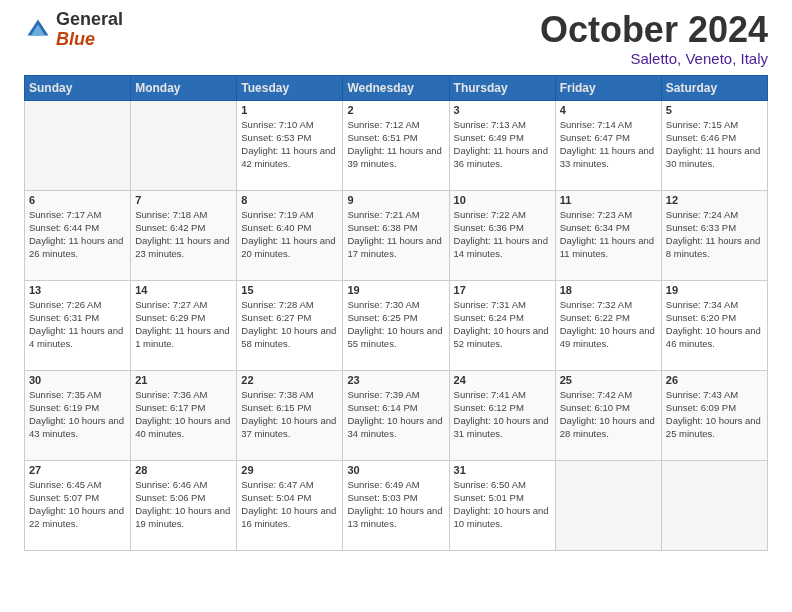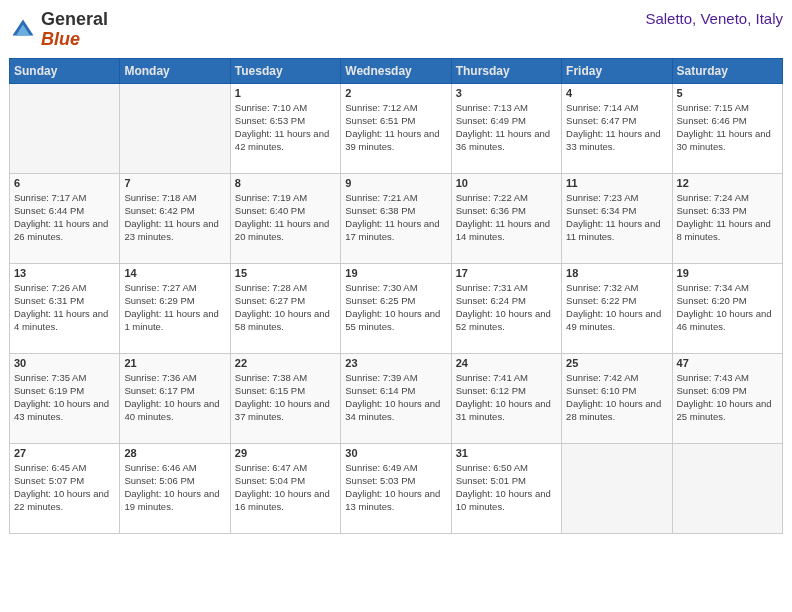--- a/index.html
+++ b/index.html
@@ -4,21 +4,21 @@
   <style>
     * { box-sizing: border-box; margin: 0; padding: 0; }
     body {
       font-family: Arial, sans-serif;
       background: #fff;
       width: 792px;
       min-height: 612px;
     }
     .page {
       width: 792px;
-      padding: 10px 9px;
+      padding: 10px 24px;
     }
     .header {
       display: flex;
       justify-content: space-between;
       align-items: flex-start;
       margin-bottom: 8px;
     }
     .logo {
       display: flex;
       align-items: center;
@@ -110,20 +110,21 @@
       <svg class="logo-icon" viewBox="0 0 40 40">
         <polygon points="20,5 35,28 5,28" fill="#2a6db5"></polygon>
         <polygon points="20,12 30,28 10,28" fill="#6aaee0"></polygon>
       </svg>
       <div class="logo-text">
         <span class="logo-general">General</span>
         <span class="logo-blue">Blue</span>
       </div>
     </div>
     <div class="title-block">
+      <div class="title-month">October 2024</div>
       <div class="title-location">Saletto, Veneto, Italy</div>
     </div>
   </div>
 
   <table class="calendar">
     <thead>
       <tr>
       <th>Sunday</th>
           <th>Monday</th>
           <th>Tuesday</th>
@@ -237,21 +238,21 @@
           </td>
           <td>
             <div class="cell-day">24</div>
             <div class="cell-info">Sunrise: 7:41 AM<br>Sunset: 6:12 PM<br>Daylight: 10 hours and 31 minutes.</div>
           </td>
           <td>
             <div class="cell-day">25</div>
             <div class="cell-info">Sunrise: 7:42 AM<br>Sunset: 6:10 PM<br>Daylight: 10 hours and 28 minutes.</div>
           </td>
           <td>
-            <div class="cell-day">47</div>
+            <div class="cell-day">26</div>
             <div class="cell-info">Sunrise: 7:43 AM<br>Sunset: 6:09 PM<br>Daylight: 10 hours and 25 minutes.</div>
           </td>
         </tr>
         <tr>
           <td>
             <div class="cell-day">27</div>
             <div class="cell-info">Sunrise: 6:45 AM<br>Sunset: 5:07 PM<br>Daylight: 10 hours and 22 minutes.</div>
           </td>
           <td>
             <div class="cell-day">28</div>

